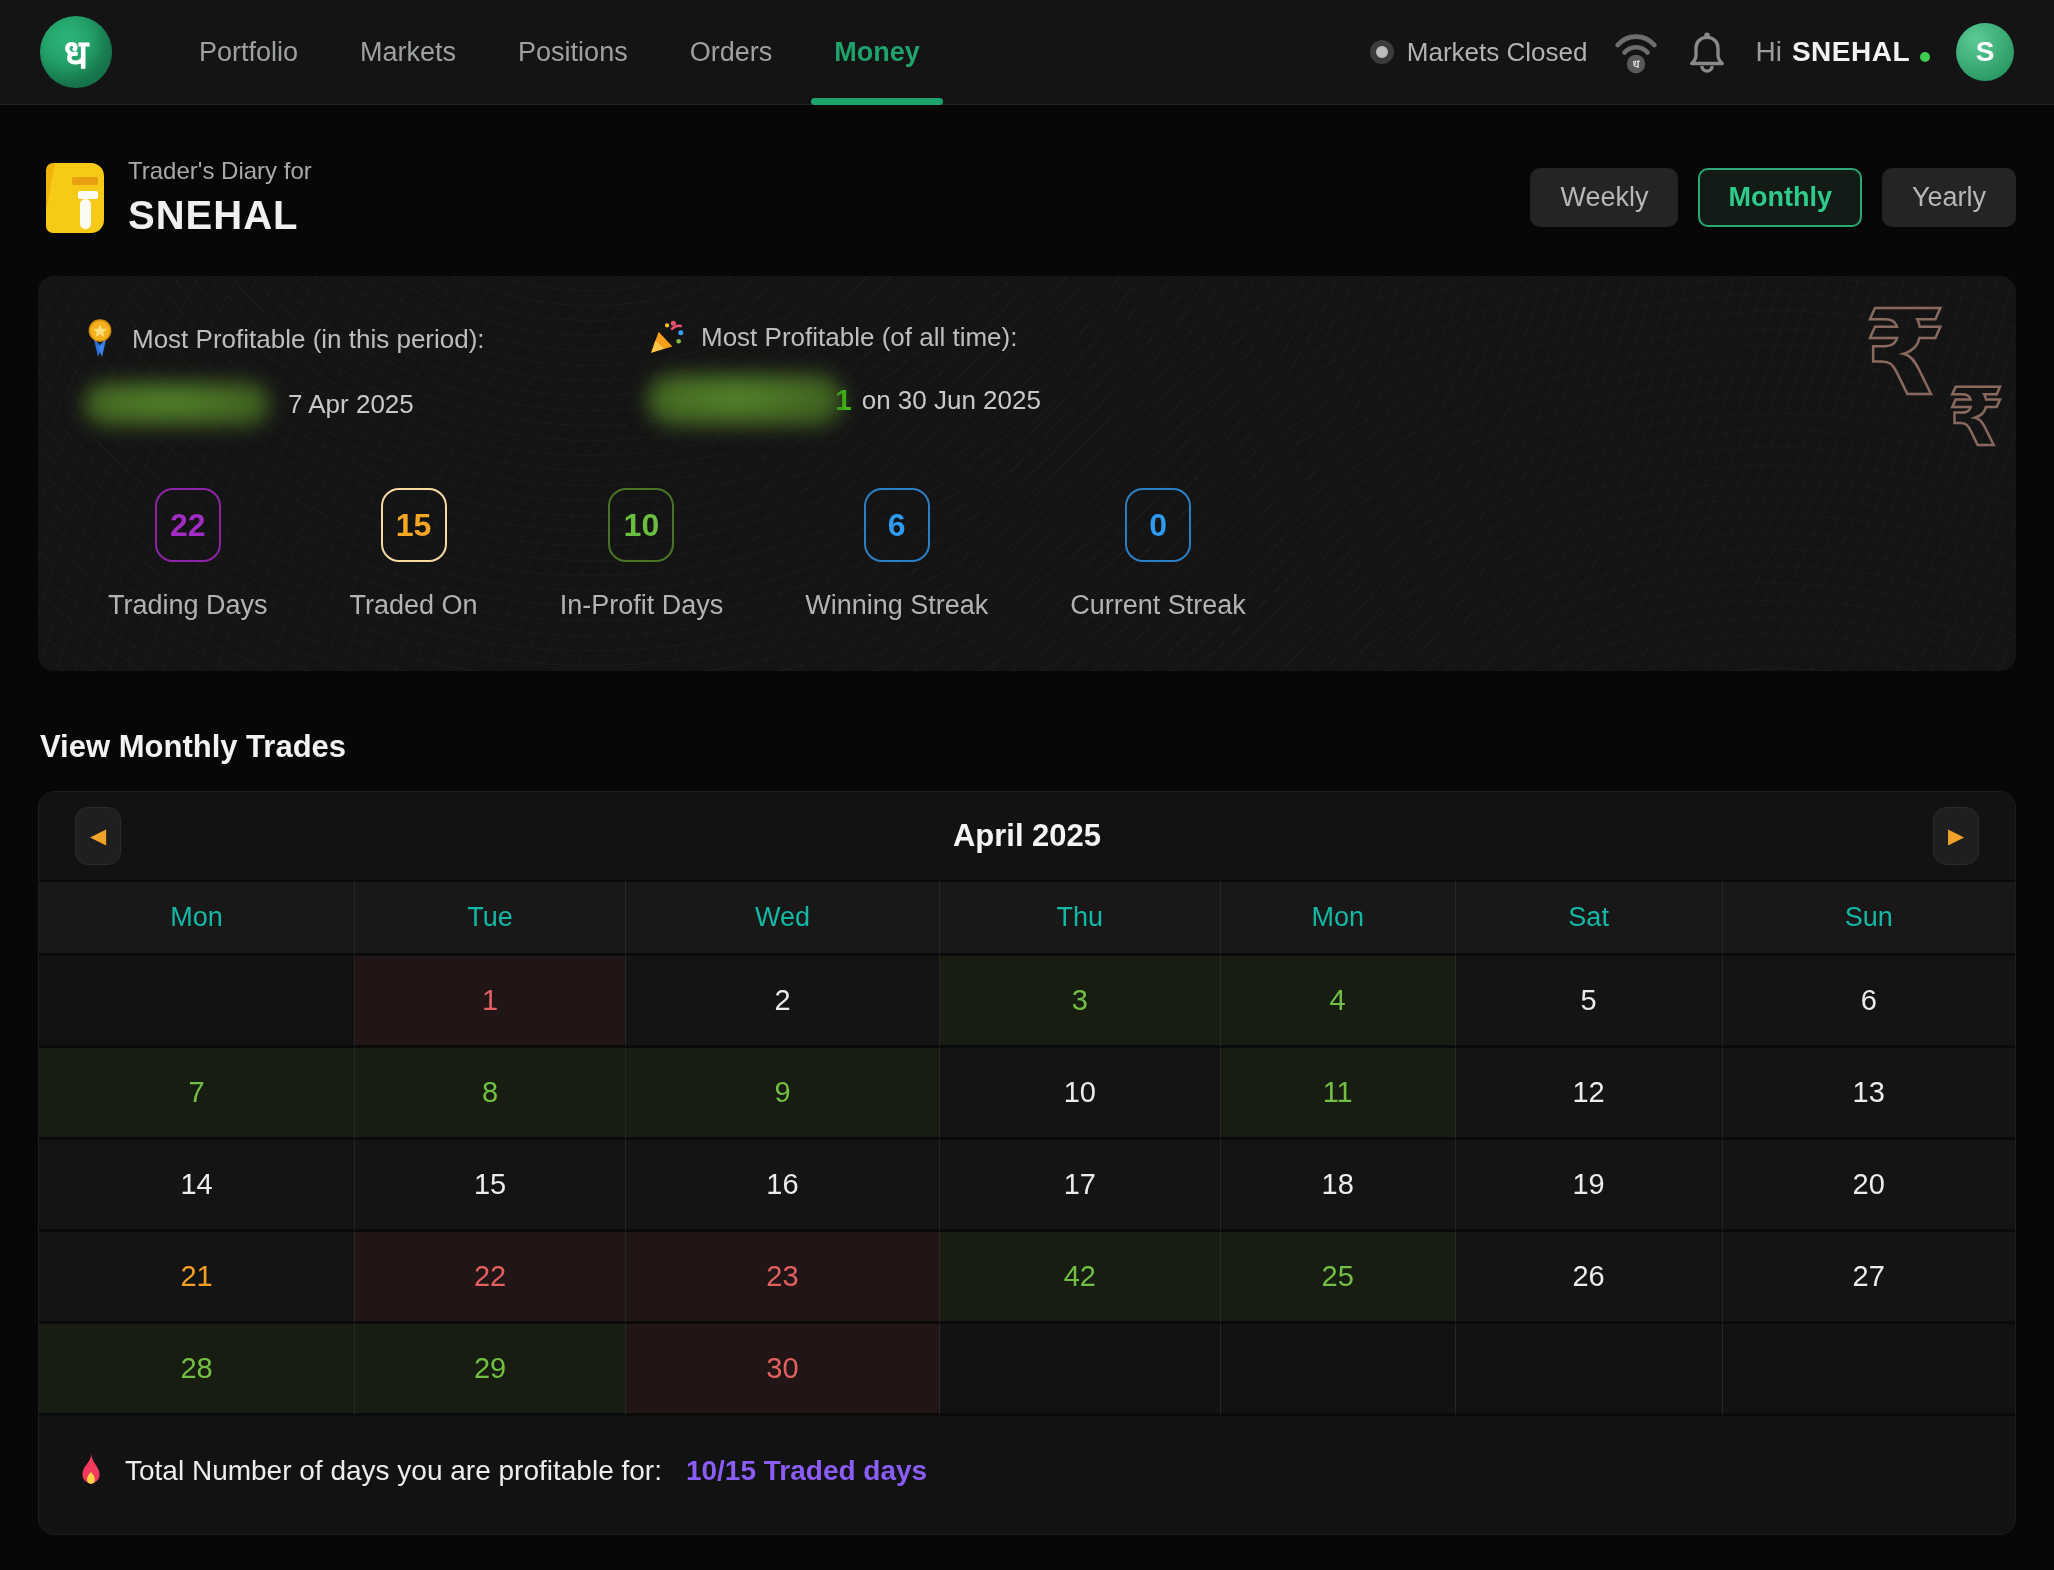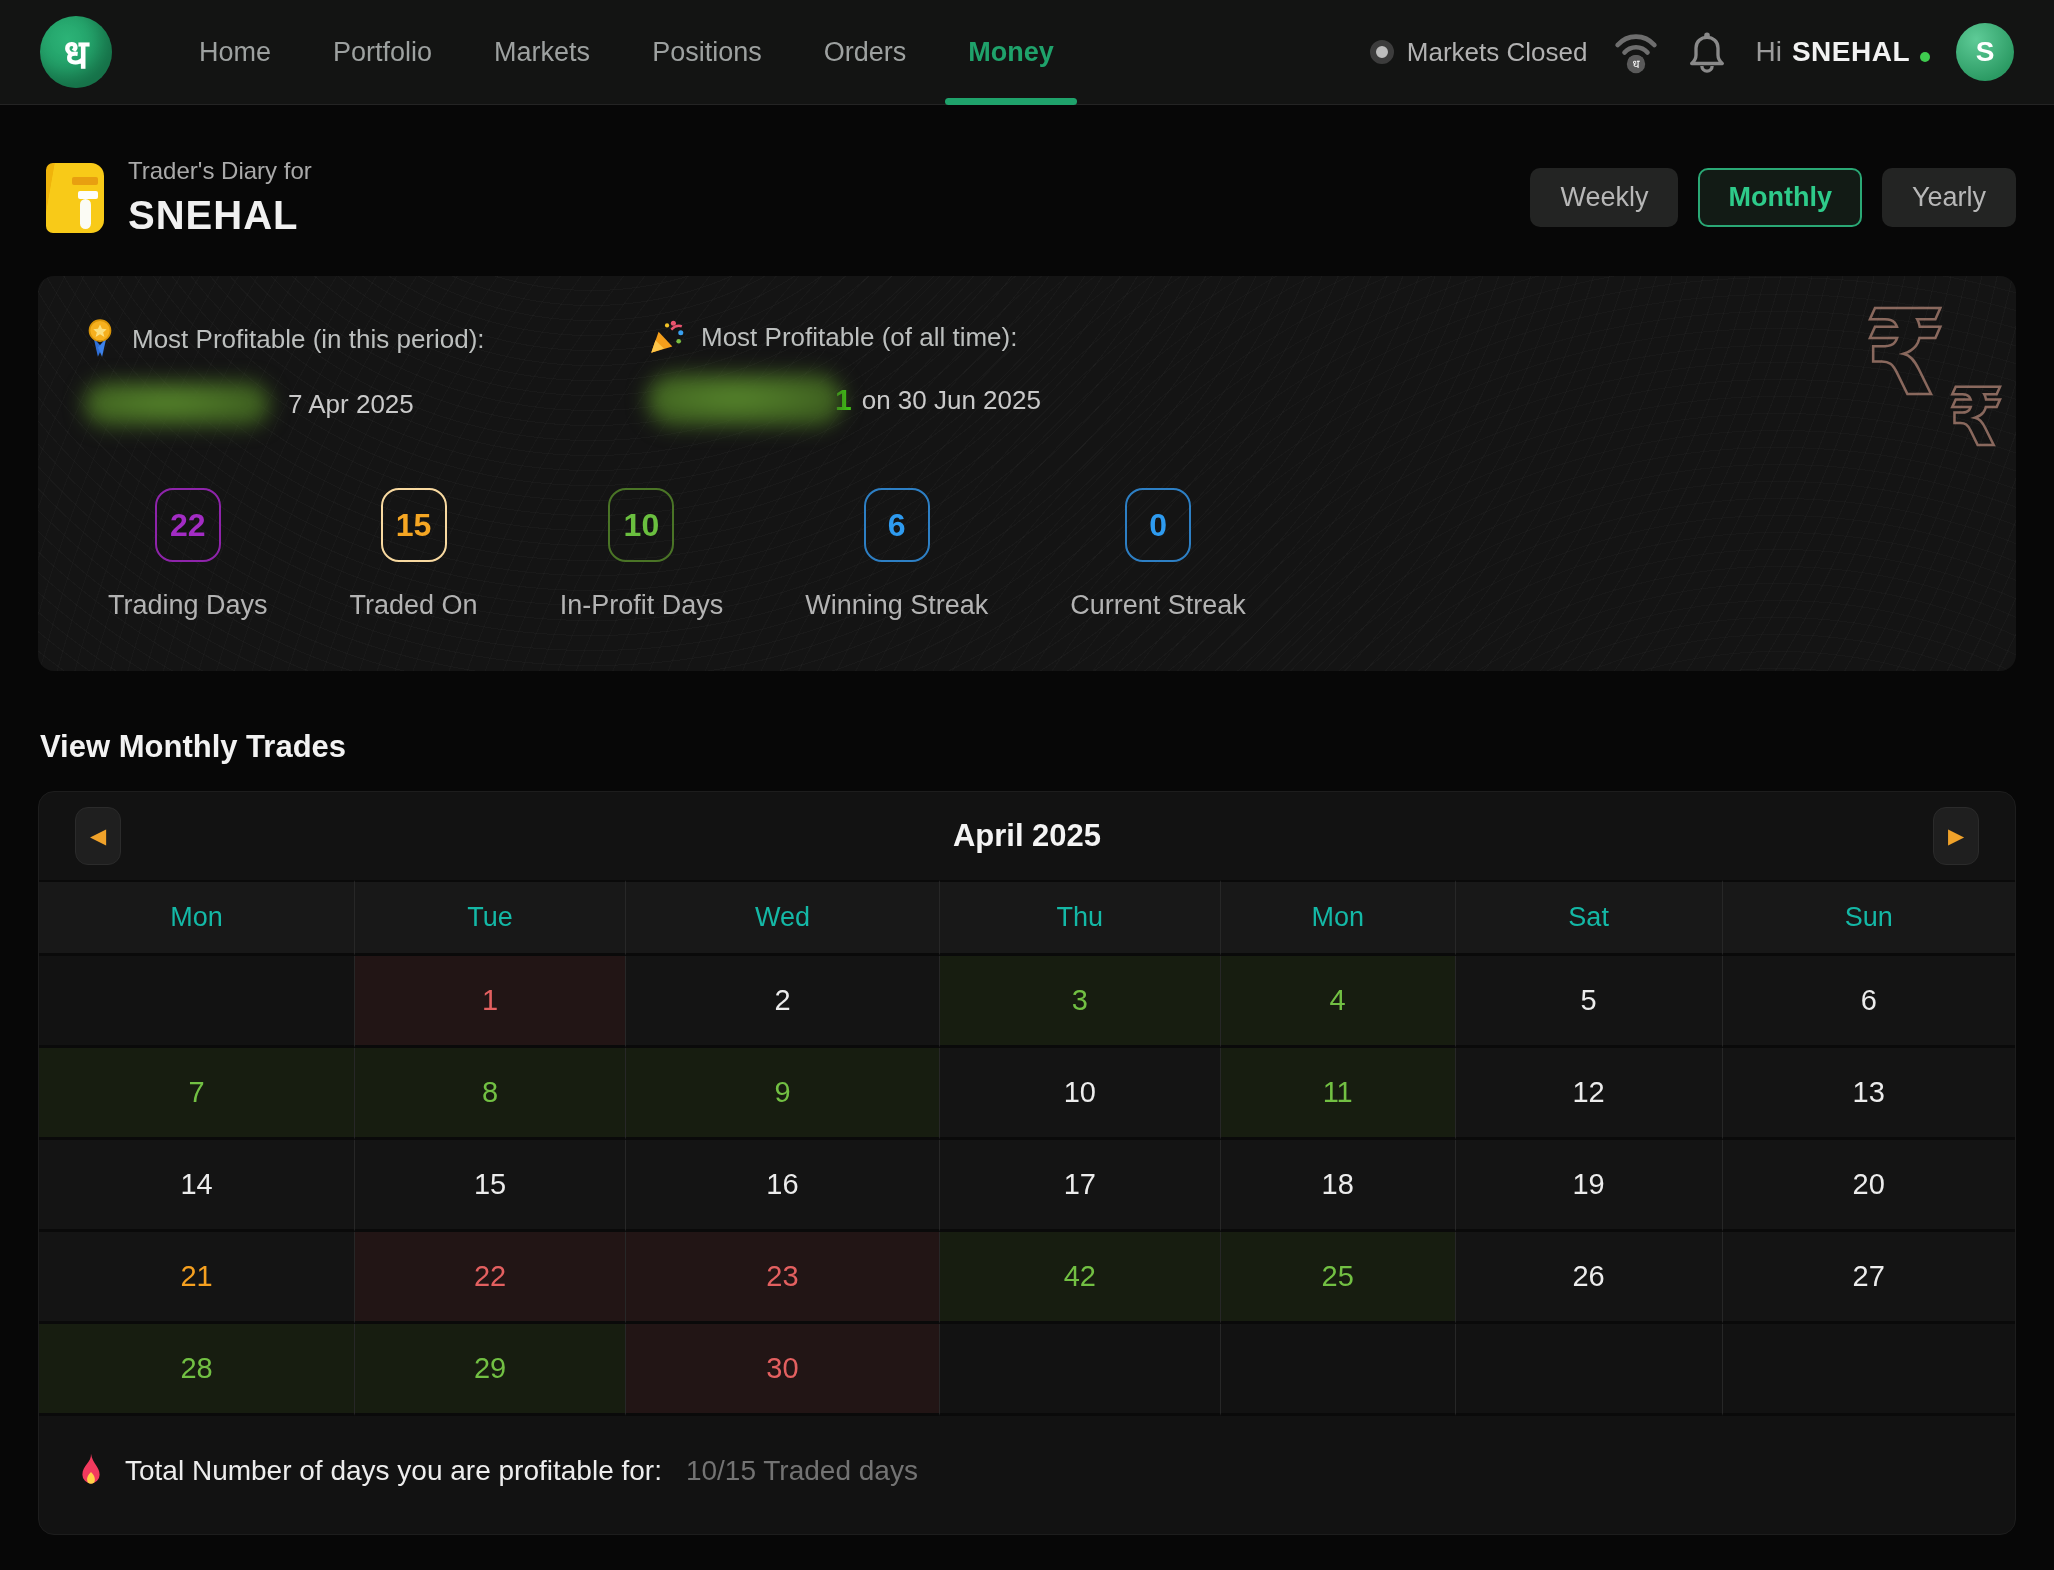--- a/index.html
+++ b/index.html
@@ -116,32 +116,31 @@
   th, td { border-right:1px solid #272727; border-bottom:3px solid #0a0a0a; text-align:center; }
   th:last-child, td:last-child { border-right:none; }
   th { height:76px; background:#181818; color:#14b8a6; font-weight:400; font-size:27px; border-top:2px solid #0a0a0a; }
   td { height:92px; font-size:29px; color:#ececec; background:#141414; cursor:pointer; }
   td.profit { color:#72c043; background:#171d10; }
   td.loss   { color:#e36060; background:#221515; }
   td.today  { color:#f5a020; }
   td.empty  { background:#121212; cursor:default; }
   .cal-footer { display:flex; align-items:center; gap:20px; padding:36px 38px 44px 38px; }
   .cal-footer .msg { font-size:28px; color:#ededed; }
-  .cal-footer .highlight { font-size:28px; color:#737373; font-weight:normal; margin-left:4px; }
+  .cal-footer .highlight { font-size:28px; color:#8b5cf6; font-weight:bold; margin-left:4px; }
   svg { display:block; }
 </style>
 </head>
 <body>
 
 <header class="navbar">
   <div class="logo">
     <span>ध</span>
   </div>
   <nav class="nav-items">
-    <a class="nav-item">Home</a>
     <a class="nav-item">Portfolio</a>
     <a class="nav-item">Markets</a>
     <a class="nav-item">Positions</a>
     <a class="nav-item">Orders</a>
     <a class="nav-item active">Money</a>
   </nav>
   <div class="nav-right">
     <div class="market-status">
       <div class="status-dot"></div>
       <span>Markets Closed</span>

